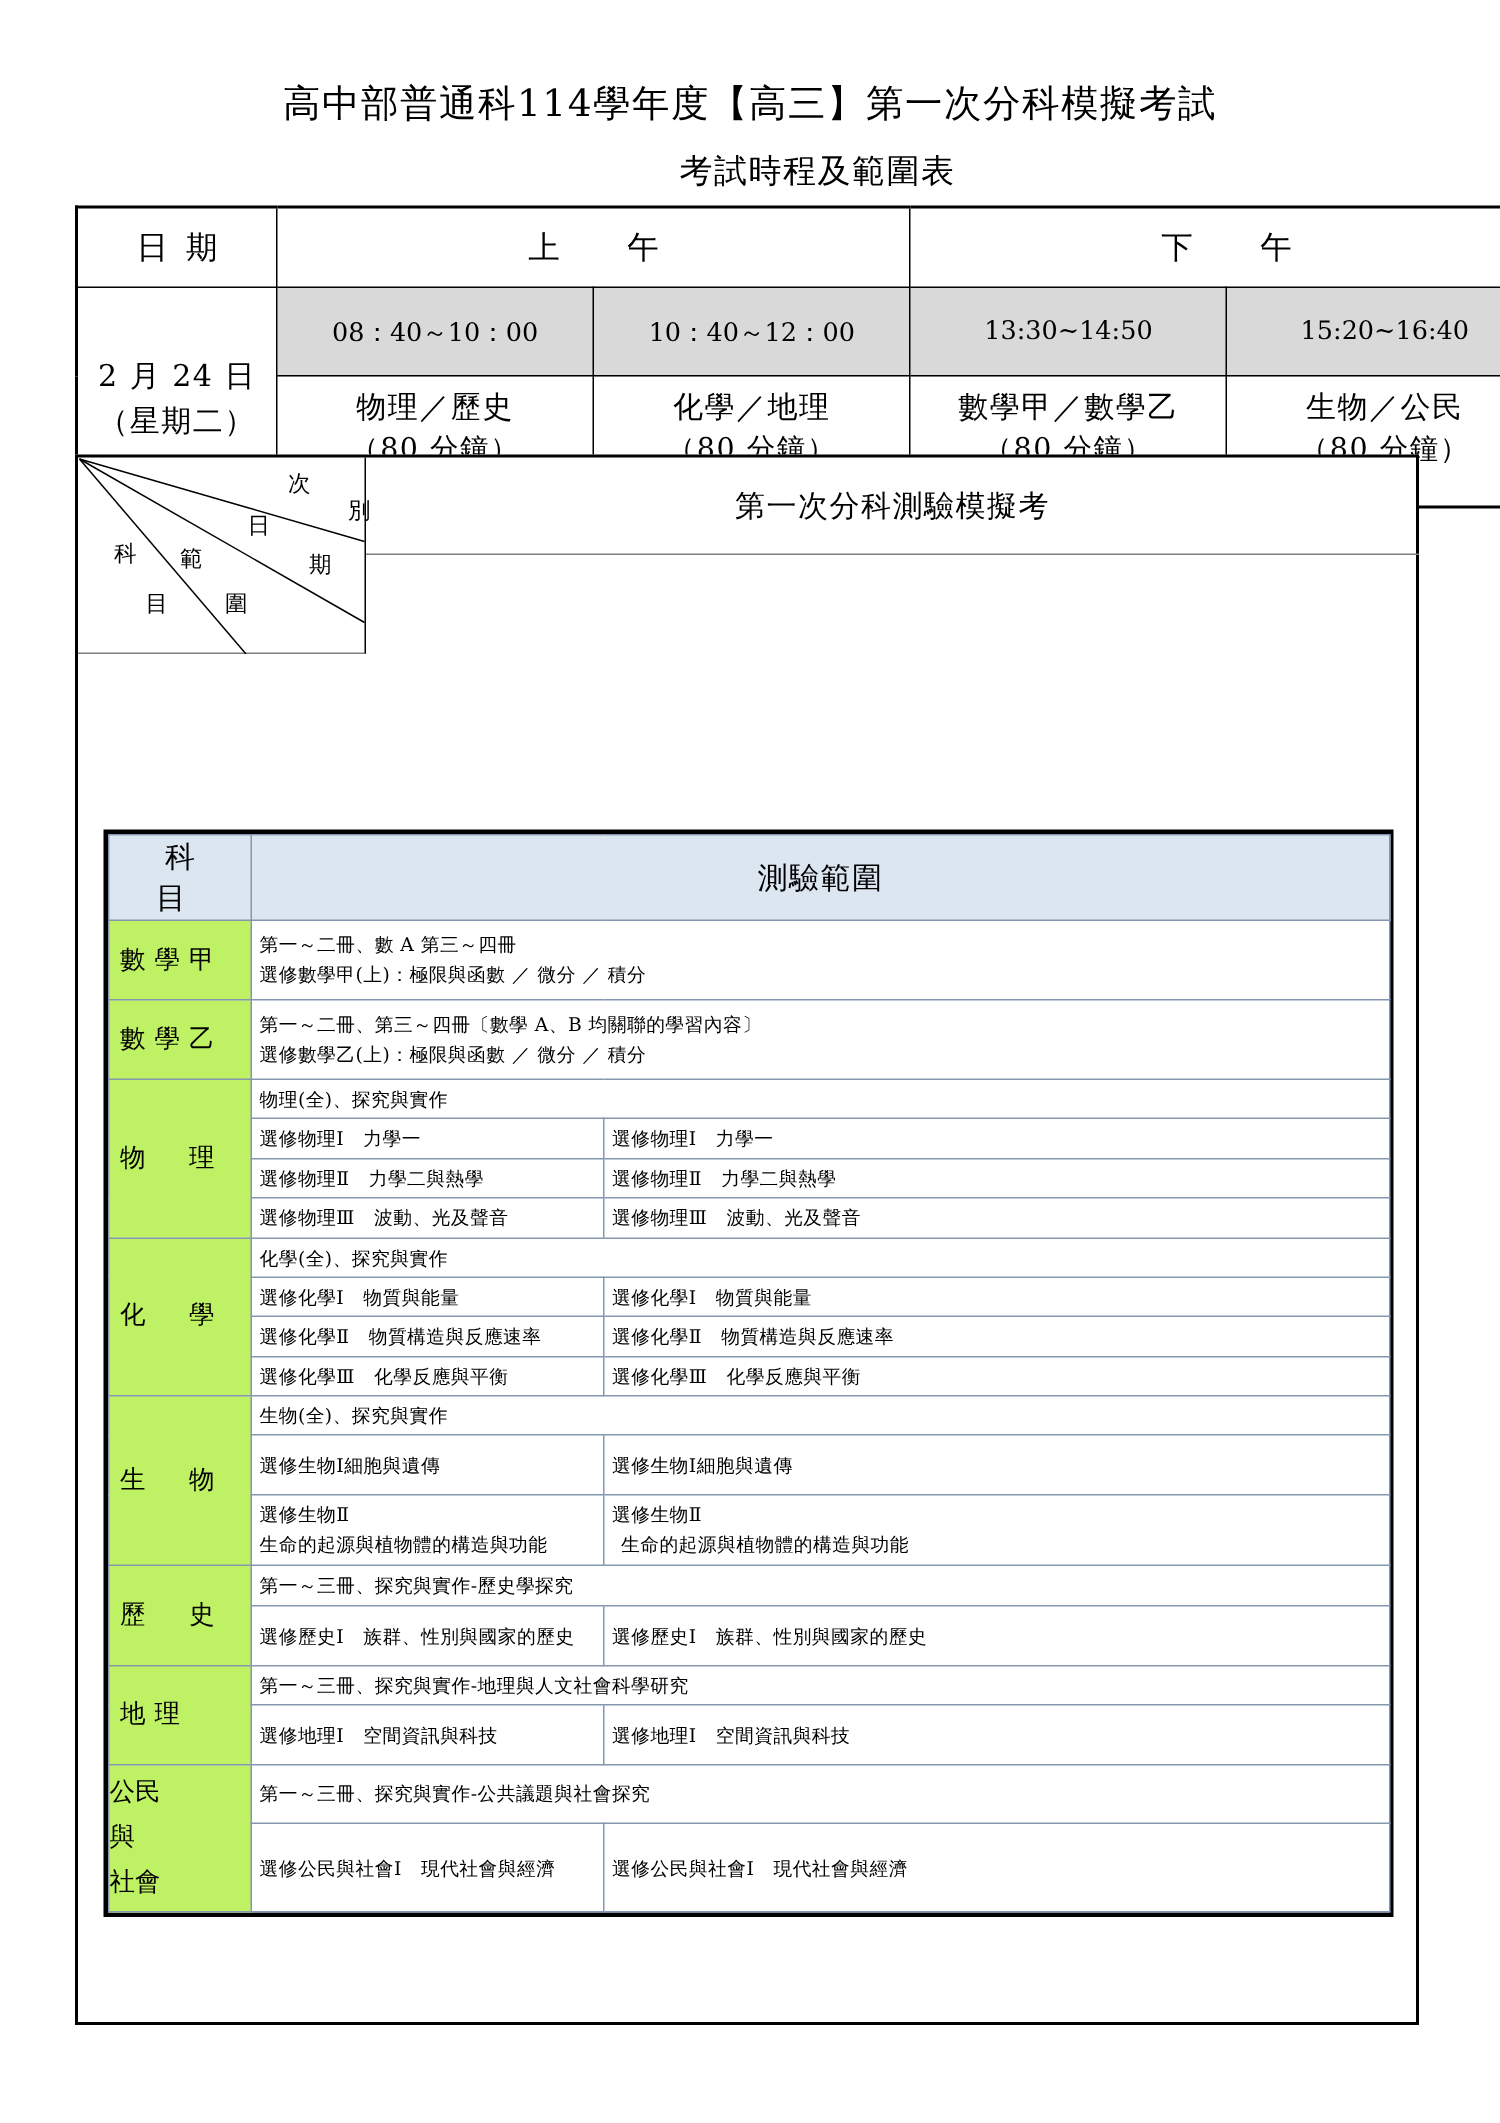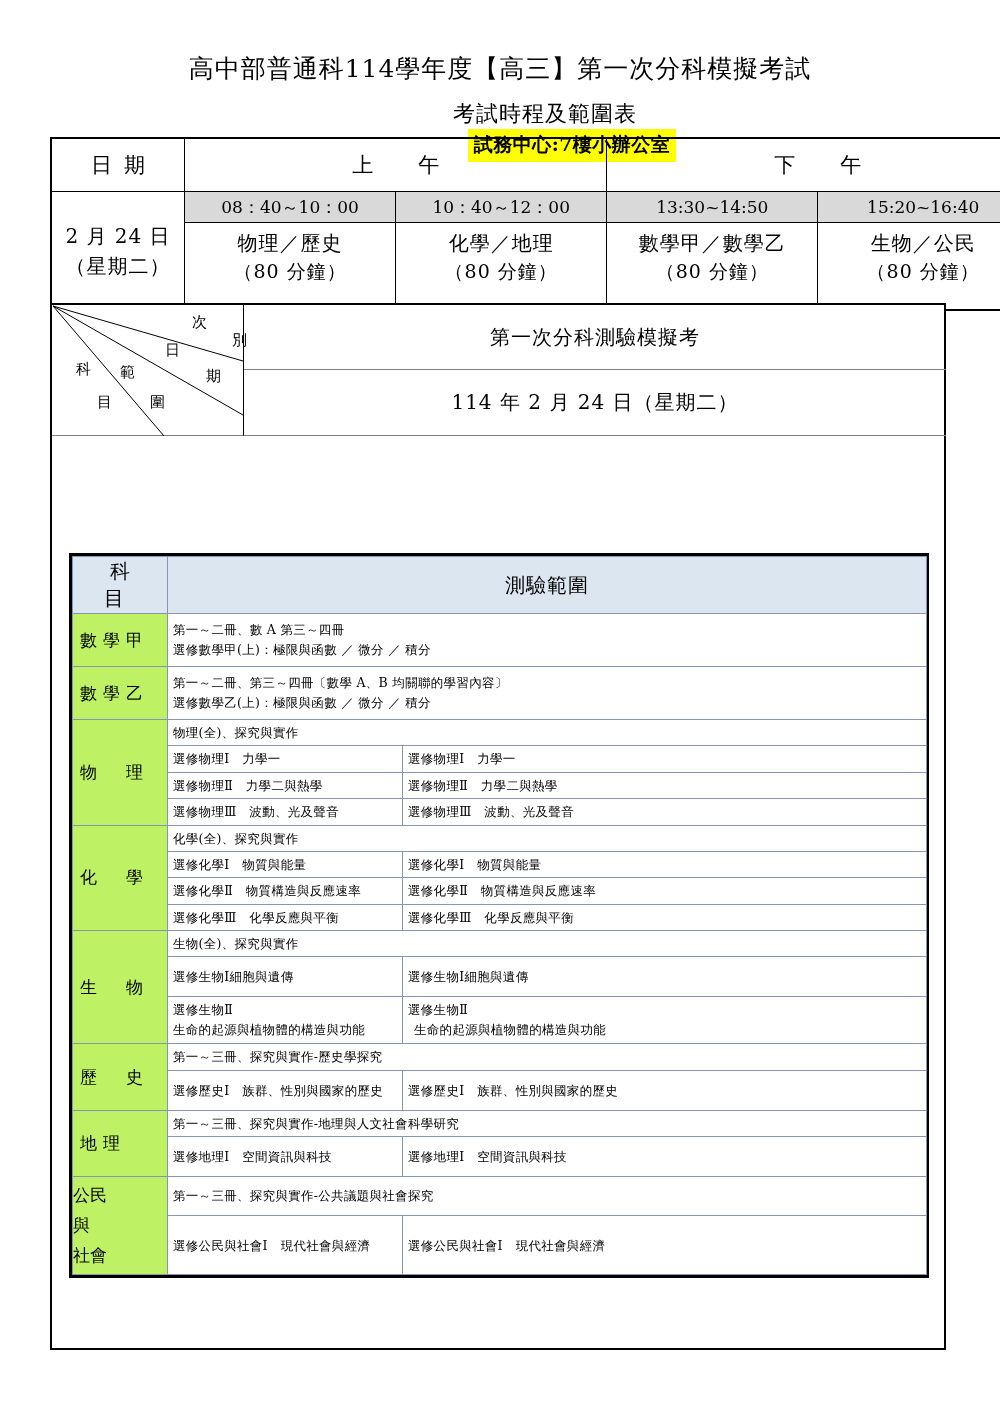--- a/index.html
+++ b/index.html
@@ -63,21 +63,21 @@
   table.sched .outer-l{border-left:2px solid #000;}
   table.sched .outer-r{border-right:2px solid #000;}
   table.sched .outer-t{border-top:2px solid #000;}
   table.sched .outer-b{border-bottom:2px solid #000;}
   .sched .hdr{height:44px;font-size:21px;letter-spacing:12px;text-indent:12px;}
   .sched .datecell{font-size:20px;line-height:1.5;}
   .sched .timecell{
     background:#d9d9d9;
     font-size:17px;
     height:26px;
-    padding:2px;
+    padding:16px;
     letter-spacing:0;
   }
   .sched .subjcell{
     font-size:20px;
     line-height:1.45;
     height:62px;
     padding:3px 2px 21px 2px;
   }
   .sched .subjcell .dur{font-size:19px;}
 
@@ -174,21 +174,20 @@
   .range .row1{height:26px;margin-left:32px;}
   .range .row2{height:40px;}
 </style>
 </head>
 <body>
 
 <div class="title-1">高中部普通科114學年度【高三】第一次分科模擬考試</div>
 
 <div class="title-2-row">
   <div class="title-2">考試時程及範圍表</div>
-  <div class="office-note">試務中心:7樓小辦公室</div>
 </div>
 
 <div class="sched-wrap">
   <table class="sched">
     <tbody>
         <tr>
       <td class="hdr outer-l outer-t" rowspan="1" style="width:128px">日期</td>
       <td class="hdr outer-t" colspan="2">上　午</td>
       <td class="hdr outer-t outer-r" colspan="2">下　午</td>
     </tr>
@@ -237,21 +236,20 @@
     <span class="d-ri">日</span>
     <span class="d-qi">期</span>
     <span class="d-ke">科</span>
     <span class="d-fan">範</span>
     <span class="d-mu">目</span>
     <span class="d-wei">圍</span>
   </div>
 
   <div class="diag-right">
     <div class="dr-cell">第一次分科測驗模擬考</div>
-    <div class="dr-cell second">114 年 2 月 24 日（星期二）</div>
   </div>
 
   <div class="range-wrap">
     <table class="range">
       <colgroup>
         <col style="width:95px">
         <col style="width:235px">
         <col style="width:524px">
       </colgroup>
 

